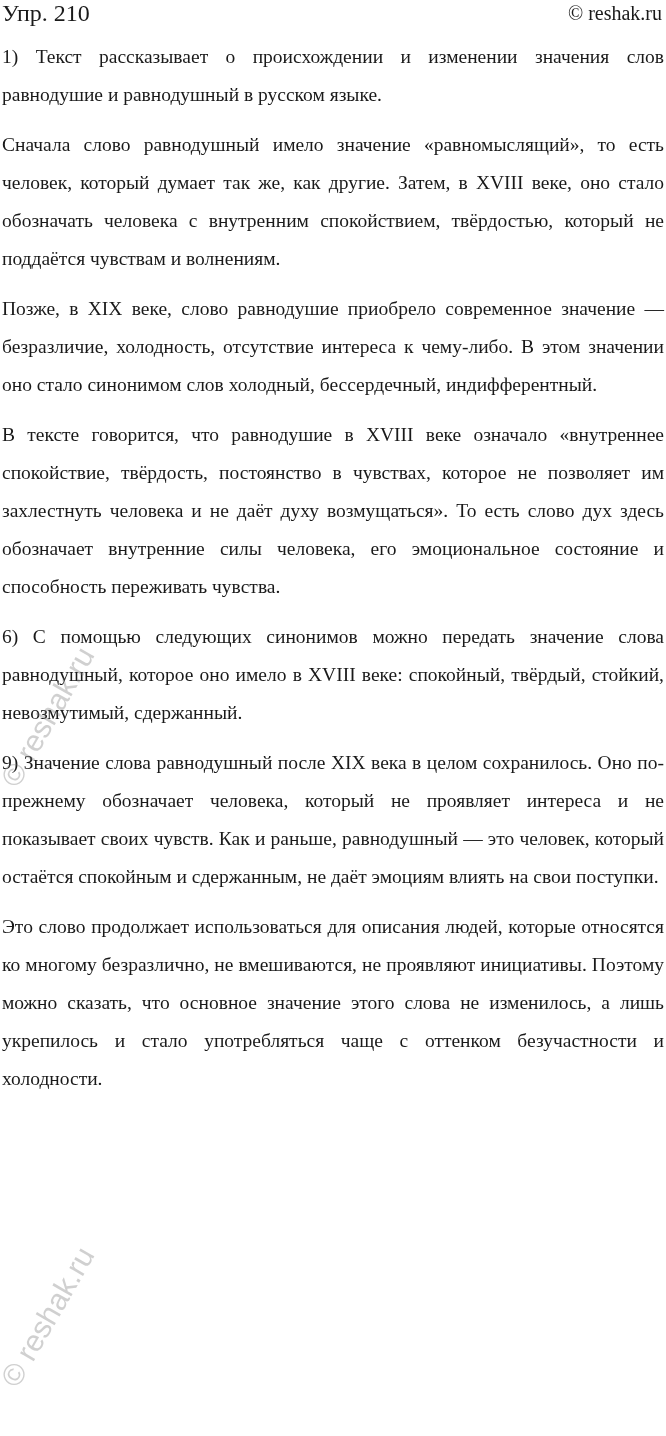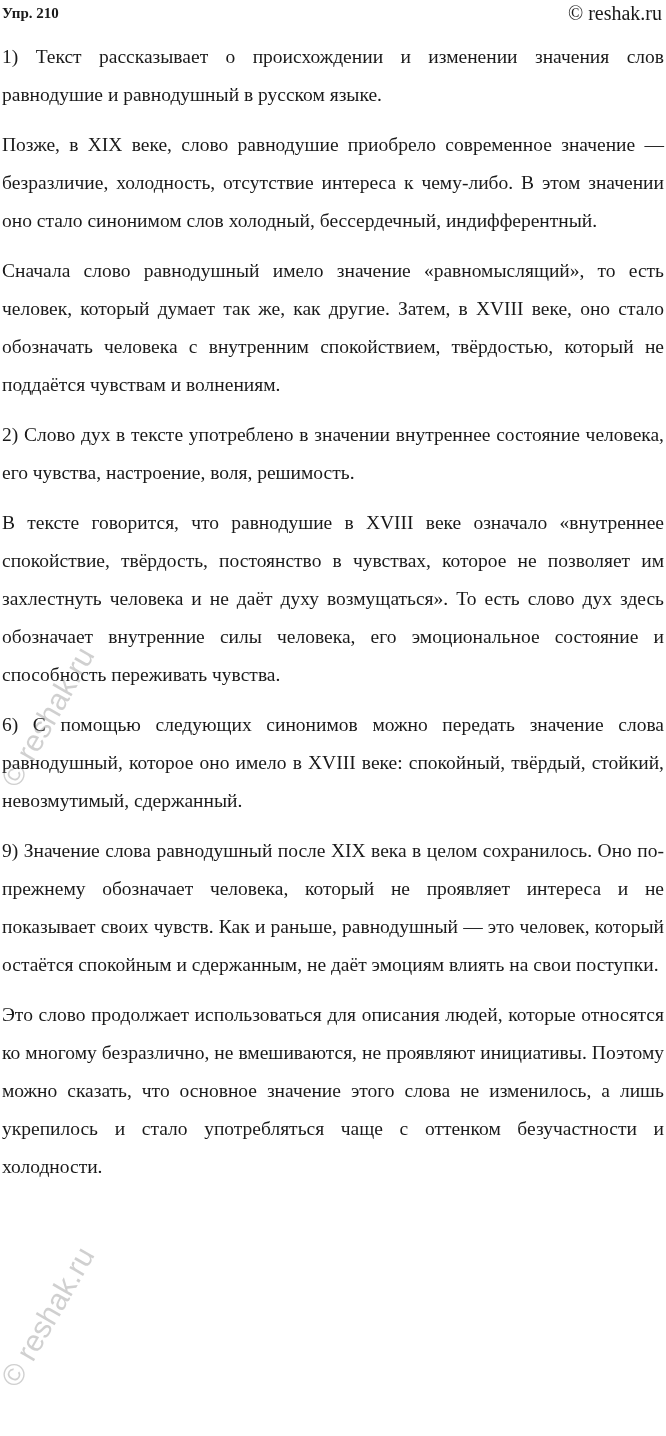--- a/index.html
+++ b/index.html
@@ -1,38 +1,37 @@
 <!DOCTYPE html>
 <html><head>
 <meta charset="utf-8">
 <style>
   html, body { margin: 0; padding: 0; background: #ffffff; }
   body { width: 666px; height: 1436px; overflow: hidden; position: relative;
          font-family: "Liberation Serif", serif; color: #1a1a1a; }
   .header { position: absolute; top: 0; left: 0; width: 666px; height: 30px; }
-  .title { position: absolute; left: 2px; top: 0px; font-weight: bold; font-size: 15px; line-height: 26px; }
+  .title { position: absolute; left: 2px; top: 0px; font-weight: normal; font-size: 24px; line-height: 26px; }
   .copyright { position: absolute; right: 4px; top: 0px; font-size: 20px; line-height: 26px; }
   .content { position: absolute; top: 28px; left: 2px; width: 662px; margin-top: 10px; }
   .para { margin: 0 0 12px 0; font-size: 19.5px; line-height: 38px; text-align: justify; }
   .watermark { position: absolute; color: rgba(120,120,120,0.35); font-family: "Liberation Sans", sans-serif;
                font-size: 30px; transform: rotate(-60deg); pointer-events: none; }
 </style>
 </head>
 <body>
 
 <div class="header">
   <span class="title">Упр. 210</span>
   <span class="copyright">© reshak.ru</span>
 </div>
 
 <div class="content">
   <p class="para">1) Текст рассказывает о происхождении и изменении значения слов равнодушие и равнодушный в русском языке.</p>
+  <p class="para">Сначала слово равнодушный имело значение «равномыслящий», то есть человек, который думает так же, как другие. Затем, в XVIII веке, оно стало обозначать человека с внутренним спокойствием, твёрдостью, который не поддаётся чувствам и волнениям.</p>
   <p class="para">Позже, в XIX веке, слово равнодушие приобрело современное значение — безразличие, холодность, отсутствие интереса к чему-либо. В этом значении оно стало синонимом слов холодный, бессердечный, индифферентный.</p>
-  <p class="para">Сначала слово равнодушный имело значение «равномыслящий», то есть человек, который думает так же, как другие. Затем, в XVIII веке, оно стало обозначать человека с внутренним спокойствием, твёрдостью, который не поддаётся чувствам и волнениям.</p>
-  <p class="para">2) Слово дух в тексте употреблено в значении внутреннее состояние человека, его чувства, настроение, воля, решимость.</p>
   <p class="para">В тексте говорится, что равнодушие в XVIII веке означало «внутреннее спокойствие, твёрдость, постоянство в чувствах, которое не позволяет им захлестнуть человека и не даёт духу возмущаться». То есть слово дух здесь обозначает внутренние силы человека, его эмоциональное состояние и способность переживать чувства.</p>
   <p class="para">6) С помощью следующих синонимов можно передать значение слова равнодушный, которое оно имело в XVIII веке: спокойный, твёрдый, стойкий, невозмутимый, сдержанный.</p>
   <p class="para">9) Значение слова равнодушный после XIX века в целом сохранилось. Оно по-прежнему обозначает человека, который не проявляет интереса и не показывает своих чувств. Как и раньше, равнодушный — это человек, который остаётся спокойным и сдержанным, не даёт эмоциям влиять на свои поступки.</p>
   <p class="para">Это слово продолжает использоваться для описания людей, которые относятся ко многому безразлично, не вмешиваются, не проявляют инициативы. Поэтому можно сказать, что основное значение этого слова не изменилось, а лишь укрепилось и стало употребляться чаще с оттенком безучастности и холодности.</p>
 </div>
 
 <div class="watermark" style="left:-30px; top:700px;">© reshak.ru</div>
 <div class="watermark" style="left:-30px; top:1300px;">© reshak.ru</div>
 
 </body></html>

